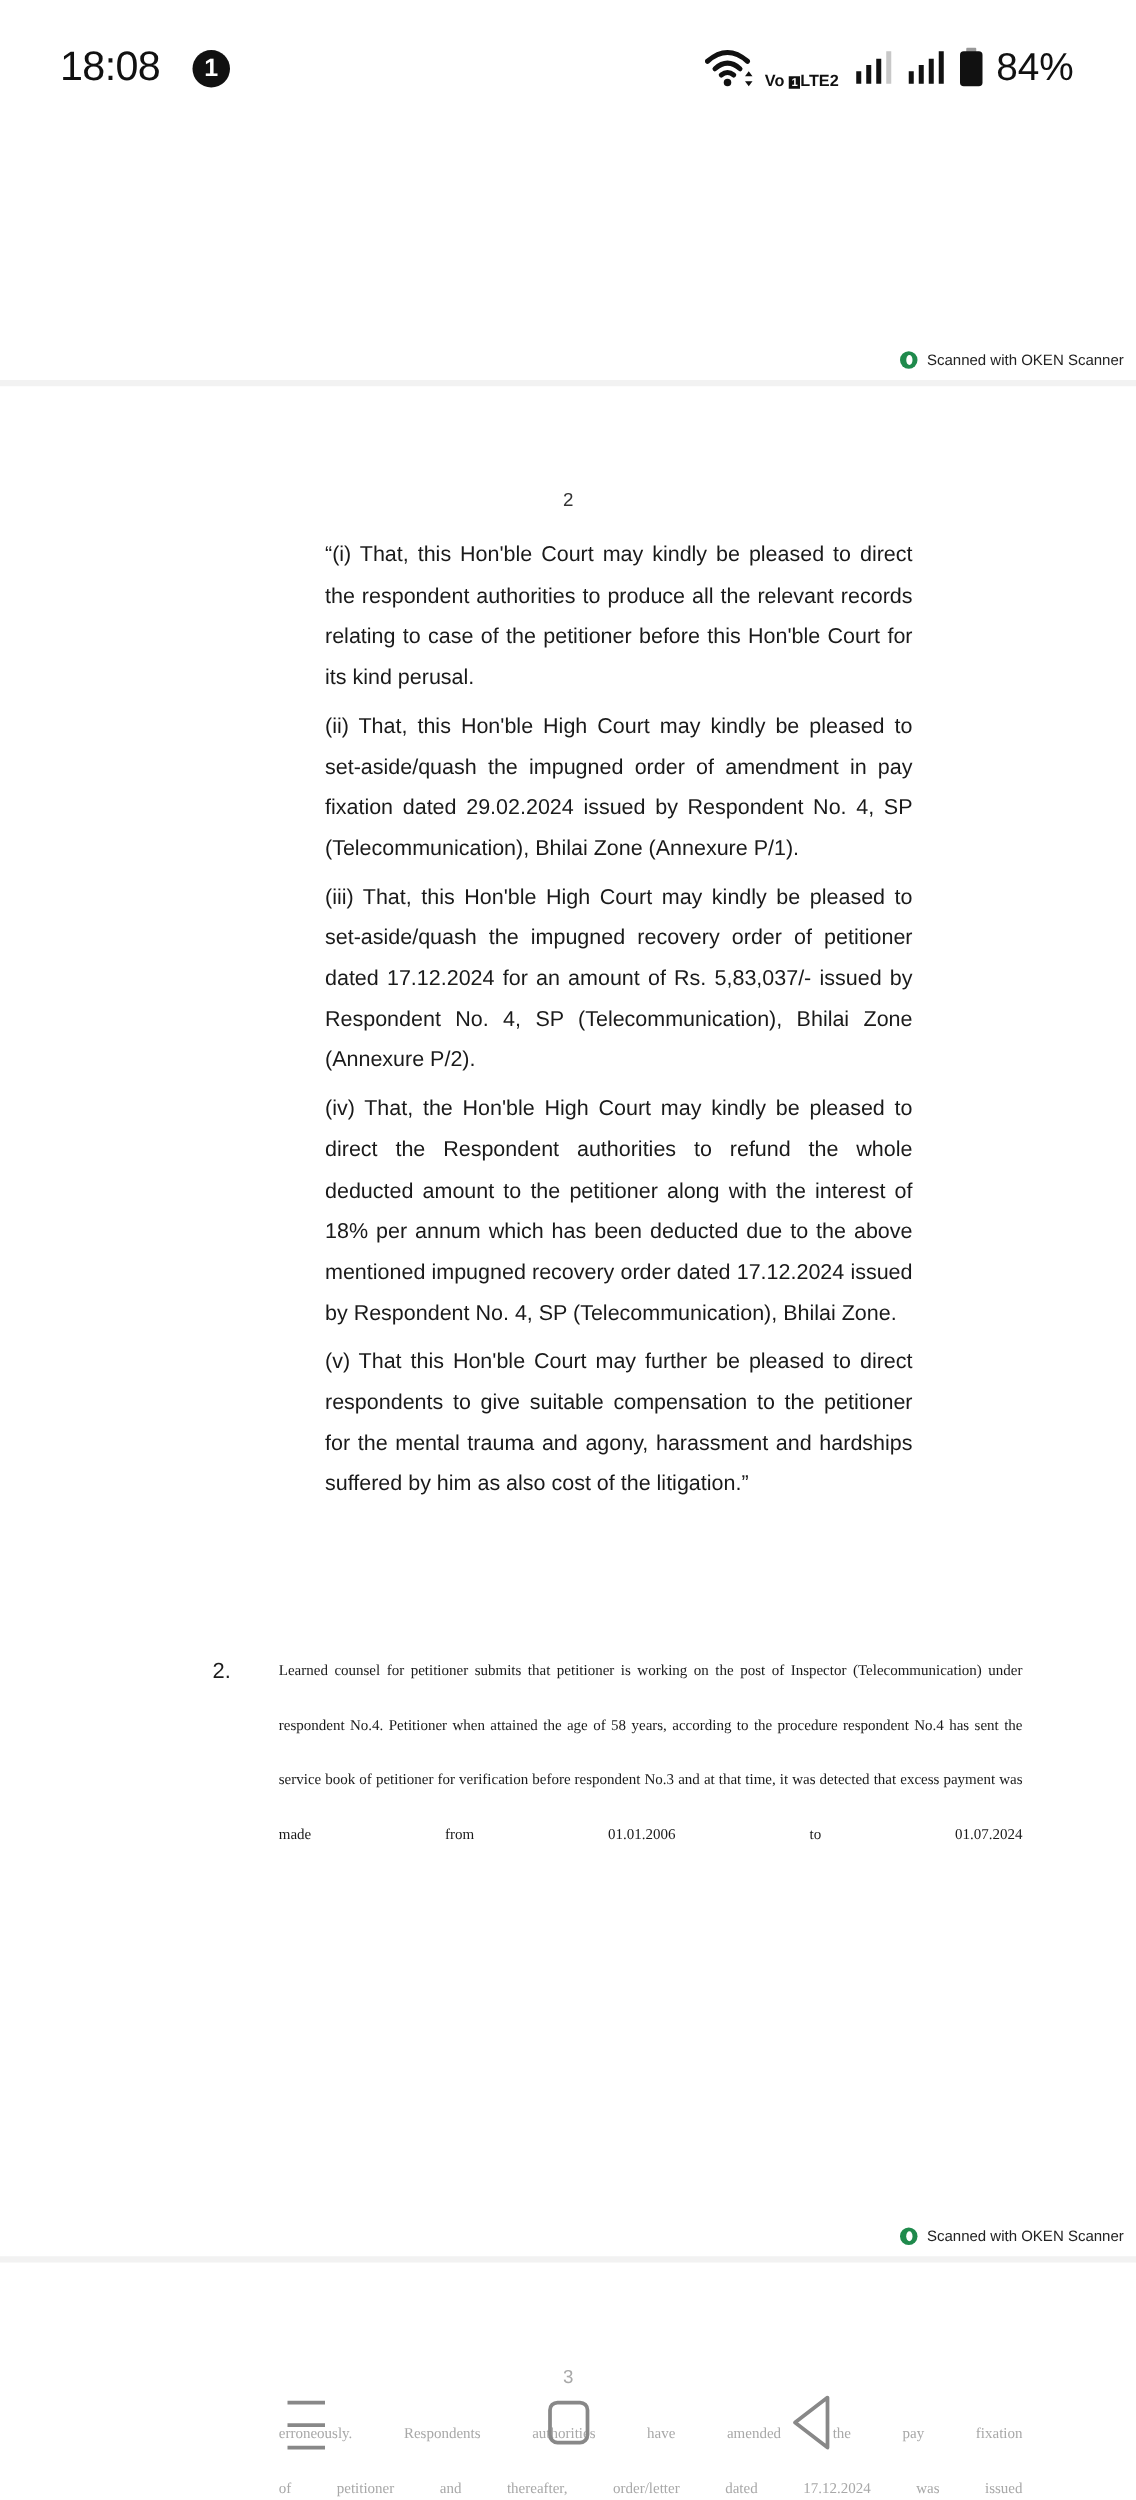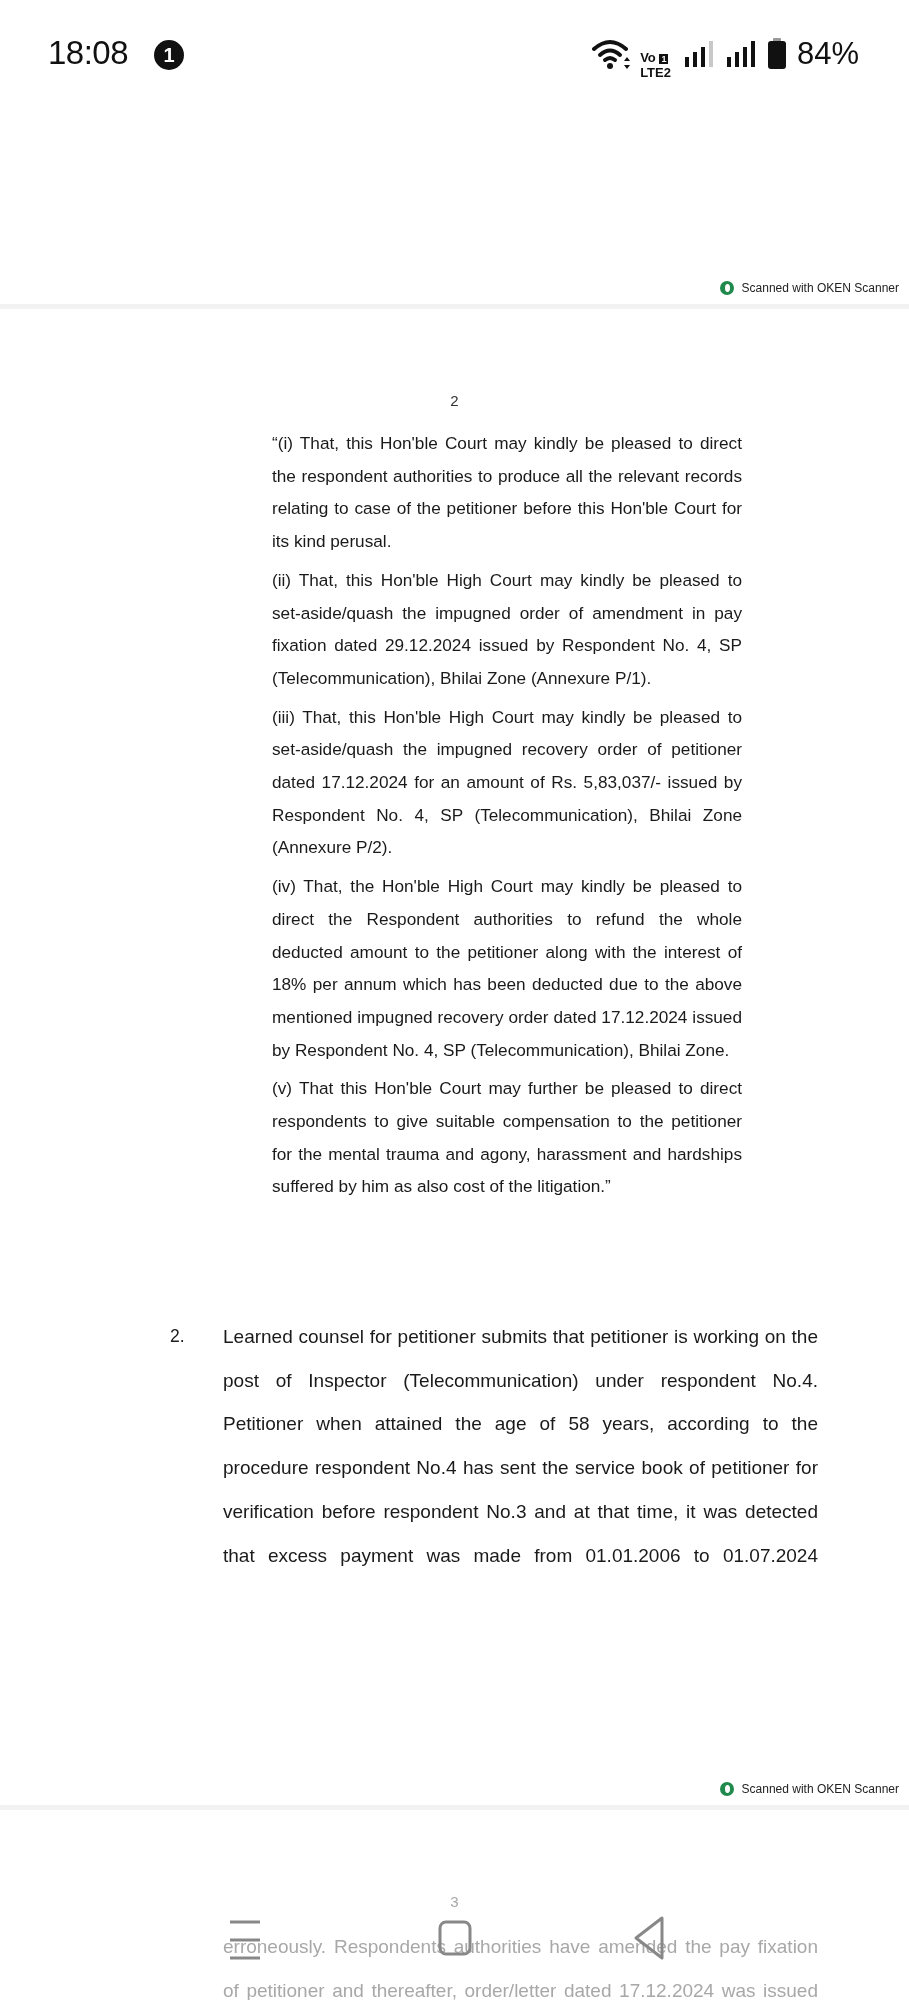--- a/index.html
+++ b/index.html
@@ -9,41 +9,42 @@
     font-family: "Liberation Sans", sans-serif;
   }
   
   .statusbar { position: absolute; left: 0; top: 0; width: 909px; height: 110px; }
   .time { position: absolute; left: 48px; top: 34px; font-size: 33px; color: #111; letter-spacing: -0.5px; }
   .notif-badge {
     position: absolute; left: 154px; top: 40px; width: 30px; height: 30px; border-radius: 50%;
     background: #111; color: #fff; font-size: 20px; font-weight: bold; text-align: center; line-height: 30px;
   }
   .status-right { position: absolute; right: 50px; top: 34px; height: 40px; display: flex; align-items: center; gap: 8px; }
-  .volte { display: flex; flex-direction: column; font-size: 13px; font-weight: bold; line-height: 14px; color: #111; margin-right: 4px; margin-top: 23px; }
+  .volte { display: flex; font-size: 13px; font-weight: bold; line-height: 14px; color: #111; margin-right: 4px; margin-top: 23px; }
   .battery-pct { font-size: 31px; color: #111; margin-left: 2px; text-align: center; }
 
   
   .scan-footer { position: absolute; right: 10px; height: 24px; display: flex; align-items: center; gap: 8px; }
   .scan-logo { width: 14px; height: 14px; border-radius: 50%; background: #1f8a4c; position: relative; }
   .scan-logo::after { content: ""; position: absolute; left: 5px; top: 3px; width: 5px; height: 8px; border-radius: 50%; background: #ffffff; }
   .scan-text { font-size: 12px; color: #222; }
   .page-gap { position: absolute; left: 0; width: 909px; height: 5px; background: #f2f2f2; }
 
   .page-num { position: absolute; width: 909px; text-align: center; font-size: 15px; color: #333; }
 
-  .quote-block { position: absolute; left: 272px; width: 470px; }
+  .quote-block { position: absolute; left: 260px; width: 470px; }
   .quote-block p {
     margin: 0 0 6px 0; font-size: 17.2px; line-height: 32.7px; text-align: justify; color: #1a1a1a;
   }
   .para2 { position: absolute; left: 170px; width: 648px; }
   .para2 .num { position: absolute; left: 0; top: 0; font-size: 17.5px; line-height: 43.7px; }
   .para2 .body {
-    margin-left: 53px; font-size: 19px; line-height: 43.7px; text-align: justify; text-align-last: justify;
+    margin-left: 53px; font-size: 12px; line-height: 43.7px; text-align: justify; text-align-last: justify;
     color: #1a1a1a;
+    font-family: Liberation Serif, serif;
   }
   .faded { color: #a8a8a8 !important; }
 
   
   .navbar { position: absolute; left: 0; top: 1910px; width: 909px; height: 60px; }
   .nav-btn { position: absolute; top: 0; width: 60px; height: 60px; cursor: pointer; }
 </style>
 </head>
 <body>
 
@@ -85,21 +86,21 @@
 <div class="scan-footer" style="top:276px;">
   <span class="scan-logo"></span>
   <span class="scan-text">Scanned with OKEN Scanner</span>
 </div>
 <div class="page-gap" style="top:304px;"></div>
 
 <div class="page-num" style="top:392px;">2</div>
 
 <div class="quote-block" style="top:427px;">
   <p>“(i) That, this Hon'ble Court may kindly be pleased to direct the respondent authorities to produce all the relevant records relating to case of the petitioner before this Hon'ble Court for its kind perusal.</p>
-  <p>(ii) That, this Hon'ble High Court may kindly be pleased to set-aside/quash the impugned order of amendment in pay fixation dated 29.12.2024 issued by Respondent No. 4, SP (Telecommunication), Bhilai Zone (Annexure P/1).</p>
+  <p>(ii) That, this Hon'ble High Court may kindly be pleased to set-aside/quash the impugned order of amendment in pay fixation dated 29.02.2024 issued by Respondent No. 4, SP (Telecommunication), Bhilai Zone (Annexure P/1).</p>
   <p>(iii) That, this Hon'ble High Court may kindly be pleased to set-aside/quash the impugned recovery order of petitioner dated 17.12.2024 for an amount of Rs. 5,83,037/- issued by Respondent No. 4, SP (Telecommunication), Bhilai Zone (Annexure P/2).</p>
   <p>(iv) That, the Hon'ble High Court may kindly be pleased to direct the Respondent authorities to refund the whole deducted amount to the petitioner along with the interest of 18% per annum which has been deducted due to the above mentioned impugned recovery order dated 17.12.2024 issued by Respondent No. 4, SP (Telecommunication), Bhilai Zone.</p>
   <p>(v) That this Hon'ble Court may further be pleased to direct respondents to give suitable compensation to the petitioner for the mental trauma and agony, harassment and hardships suffered by him as also cost of the litigation.”</p>
 </div>
 
 <div class="para2" style="top:1315px;">
   <span class="num">2.</span>
   <div class="body">Learned counsel for petitioner submits that petitioner is working on the post of Inspector (Telecommunication) under respondent No.4. Petitioner when attained the age of 58 years, according to the procedure respondent No.4 has sent the service book of petitioner for verification before respondent No.3 and at that time, it was detected that excess payment was made from 01.01.2006 to 01.07.2024</div>
 </div>
 

